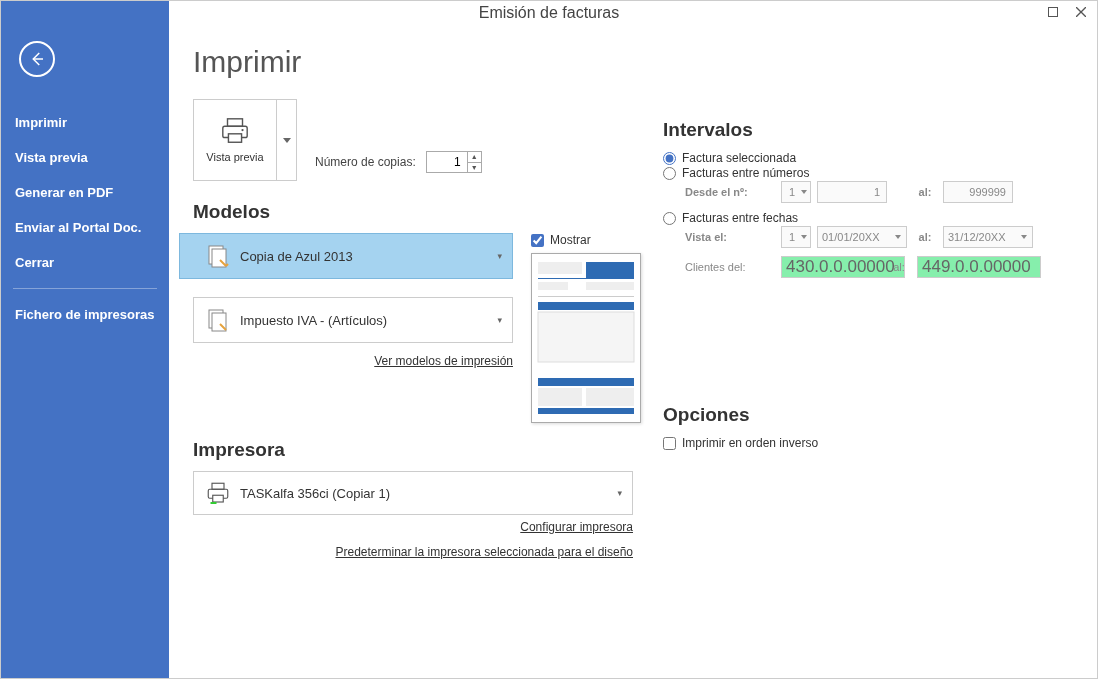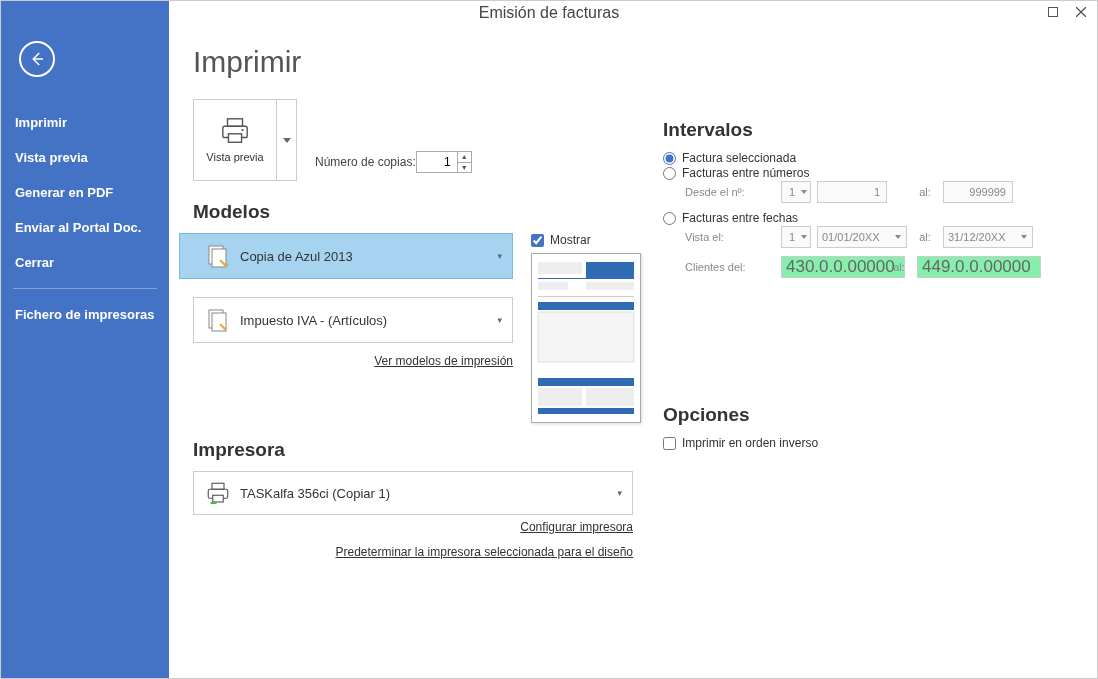--- a/index.html
+++ b/index.html
@@ -27,21 +27,21 @@
 h2.section { font-size: 19px; font-weight: 700; color: #333; margin: 16px 0 10px; }
 
 
 .preview-row { display: flex; align-items: flex-end; gap: 18px; margin-bottom: 20px; }
 .preview-btn { width: 104px; height: 82px; border: 1px solid #ccc; display: flex; position: relative; }
 .preview-main { flex: 1; display: flex; flex-direction: column; align-items: center; justify-content: center; gap: 6px; cursor: pointer; }
 .preview-drop { width: 20px; border-left: 1px solid #ccc; display: flex; align-items: center; justify-content: center; cursor: pointer; }
 .printer-svg { width: 30px; height: 28px; }
 .preview-main span { font-size: 11px; color: #333; }
 
-.copies-row { display: flex; align-items: center; font-size: 12px; color: #444; padding-bottom: 8px; margin-top: 11px; }
+.copies-row { display: flex; align-items: center; gap: 10px; font-size: 12px; color: #444; padding-bottom: 8px; margin-top: 11px; }
 .spinner { display: flex; align-items: center; border: 1px solid #aaa; height: 22px; }
 .spinner input { width: 40px; height: 100%; border: none; text-align: right; padding-right: 6px; font-size: 12px; }
 .spinner .arrows { width: 14px; height: 100%; border-left: 1px solid #aaa; display: flex; flex-direction: column; }
 .spinner .arrows span { flex: 1; display: flex; align-items: center; justify-content: center; font-size: 7px; color: #555; cursor: pointer; }
 .spinner .arrows span:first-child { border-bottom: 1px solid #aaa; }
 
 
 .models-row { display: flex; gap: 18px; }
 .models-left { width: 320px; }
 .models-preview { width: 86px; }
@@ -62,21 +62,21 @@
 
 
 .printer-item { border: 1px solid #ccc; padding: 10px 12px; display: flex; align-items: center; gap: 10px; cursor: pointer; position: relative; }
 .printer-link { text-align: right; margin-top: 4px; }
 .printer-link2 { text-align: right; margin-top: 10px; }
 
 
 .radio-row, .check-row { display: flex; align-items: center; gap: 6px; font-size: 12px; margin: 1px 0; }
 .radio-row input, .check-row input { accent-color: #4472c4; }
 .sub-fields { margin-left: 22px; display: grid; grid-template-columns: 90px 30px 90px 24px 90px; gap: 4px 6px; align-items: center; font-size: 11px; color: #888; margin-bottom: 8px; }
-.sub-fields .lbl { color: #888; }
+.sub-fields .lbl { color: #888; font-weight: bold; }
 .mini-drop { width: 30px; height: 22px; border: 1px solid #ccc; background: #fafafa; display: flex; align-items: center; justify-content: center; font-size: 11px; color: #888; position: relative; }
 .mini-drop::after { content: ''; position: absolute; right: 3px; width: 0; height: 0; border-left: 3px solid transparent; border-right: 3px solid transparent; border-top: 4px solid #888; }
 .mini-drop span { margin-right: 8px; }
 .mini-input { height: 22px; border: 1px solid #ccc; background: #fafafa; text-align: right; padding-right: 6px; font-size: 11px; color: #888; width: 70px; }
 .date-input { width: 90px; height: 22px; border: 1px solid #ccc; background: #fafafa; font-size: 11px; color: #888; padding-left: 4px; position: relative; display: flex; align-items: center; }
 .date-input::after { content: ''; position: absolute; right: 5px; width: 0; height: 0; border-left: 3px solid transparent; border-right: 3px solid transparent; border-top: 4px solid #888; }
 .al { text-align: center; }
 .client-row { margin-left: 22px; display: grid; grid-template-columns: 90px 100px 24px 100px; gap: 4px 6px; align-items: center; font-size: 11px; color: #888; }
 .wide-input { height: 22px; border: 1px solid #ccc; background: #86efac; font-size: 17px; color: #666; padding-left: 4px; width: 124px; }
 

